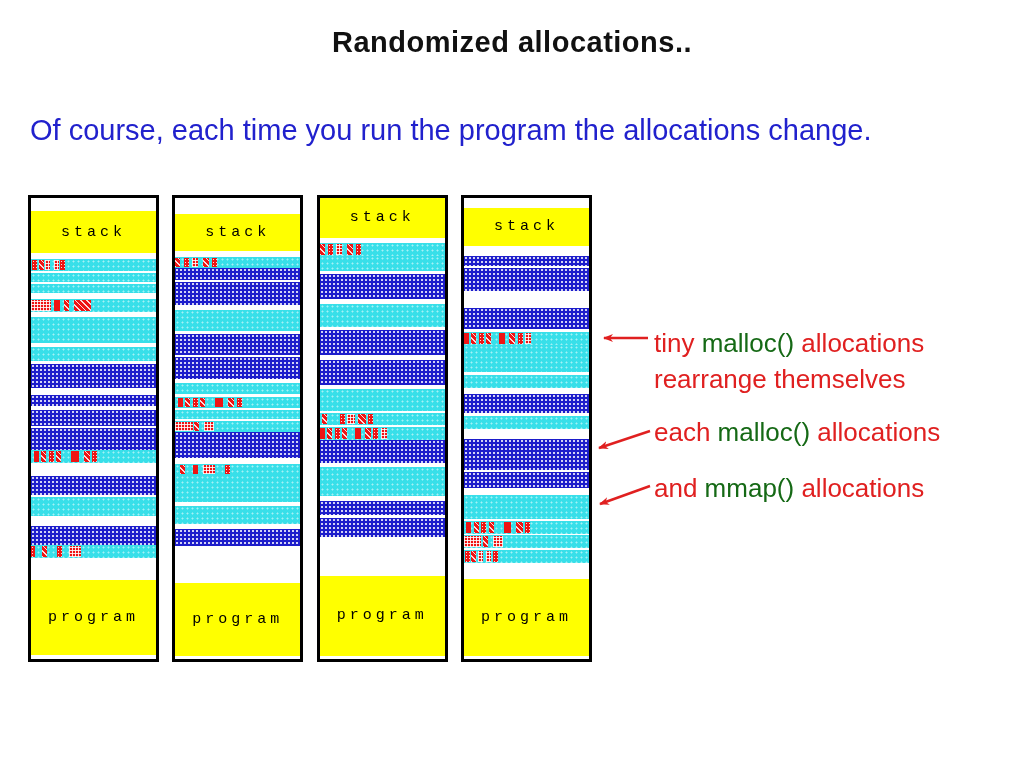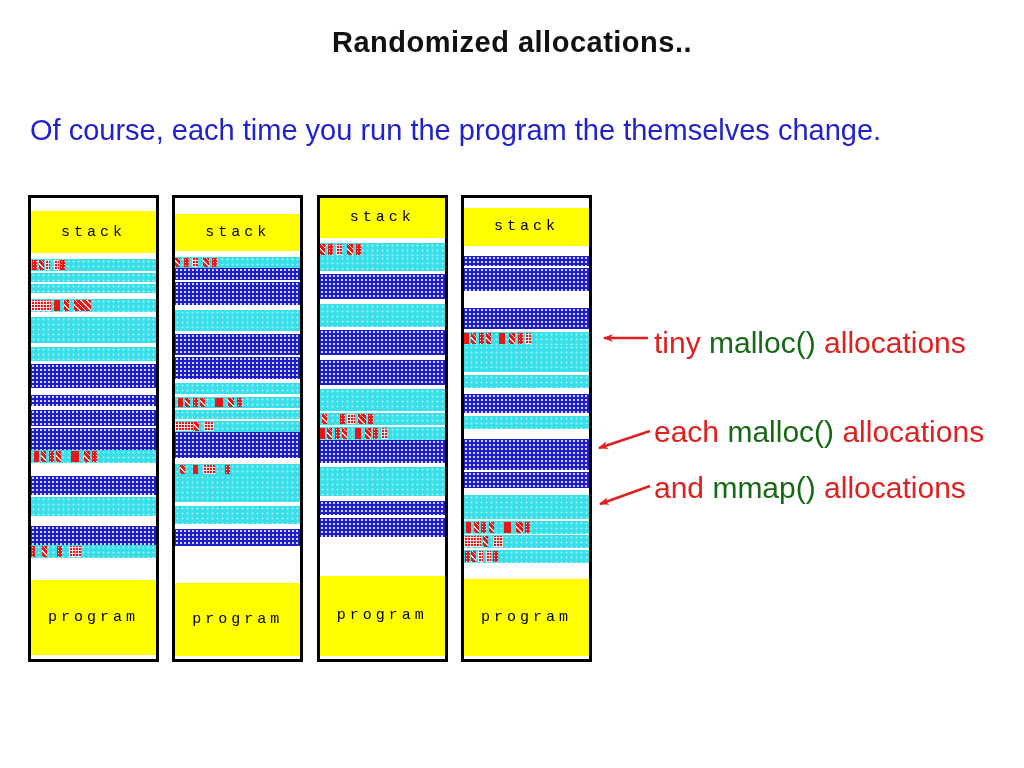--- a/index.html
+++ b/index.html
@@ -75,39 +75,39 @@
       repeating-linear-gradient(90deg, rgba(255,255,255,0.85) 0 1px, rgba(0,0,0,0) 1px 3px);
   }
   .ck-x {
     background-color: #ee1414;
     background-image: repeating-linear-gradient(45deg, rgba(255,255,255,0.85) 0 1px, rgba(0,0,0,0) 1px 4px);
   }
 
   
   .annotation {
     position: absolute;
-    font-size: 30px; line-height: 36px;
+    font-size: 26px; line-height: 36px;
     white-space: nowrap;
   }
   #ann-tiny  { left: 654px; top: 325px; }
   #ann-large { left: 654px; top: 414px; }
   #ann-mmap  { left: 654px; top: 470px; text-align: right; }
 
   .arrows-overlay {
     position: absolute; left: 0; top: 0;
     width: 1024px; height: 768px;
     pointer-events: none;
   }
 </style>
 </head>
 <body>
 
 <div class="title">Randomized allocations..</div>
 
-<div class="intro blue-text" style="color: rgb(33, 33, 205);">Of course, each time you run the program the themselves change.</div>
+<div class="intro blue-text" style="color: rgb(33, 33, 205);">Of course, each time you run the program the allocations change.</div>
 
 <div class="mem-cols">
     <div class="mem-col">
       <div class="band b-white" style="flex-grow: 12;"></div>
       <div class="band b-stack" style="flex-grow: 38;">
         <span>stack</span>
       </div>
       <div class="band b-white" style="flex-grow: 5;"></div>
       <div class="band b-tiny" style="flex-grow: 11;">
         <div class="chunk ck-g" style="width: 1%;"></div>
@@ -431,20 +431,21 @@
       <div class="band b-white" style="flex-grow: 15;"></div>
       <div class="band b-program" style="flex-grow: 72;">
         <span>program</span>
       </div>
       <div class="band b-white" style="flex-grow: 3;"></div>
     </div>
   </div>
 
 <div class="annotation" id="ann-tiny">
     <div class="ann-line"><span style="color: rgb(224, 32, 32);">tiny </span><span style="color: rgb(21, 105, 21);">malloc()</span><span style="color: rgb(224, 32, 32);"> allocations</span></div>
+    <div class="ann-line"><span style="color: rgb(224, 32, 32);">rearrange themselves</span></div>
   </div>
 <div class="annotation" id="ann-large">
     <div class="ann-line"><span style="color: rgb(224, 32, 32);">each </span><span style="color: rgb(21, 105, 21);">malloc()</span><span style="color: rgb(224, 32, 32);"> allocations</span></div>
   </div>
 <div class="annotation" id="ann-mmap">
     <div class="ann-line"><span style="color: rgb(224, 32, 32);">and </span><span style="color: rgb(21, 105, 21);">mmap()</span><span style="color: rgb(224, 32, 32);"> allocations</span></div>
   </div>
 
 <svg class="arrows-overlay" viewBox="0 0 1024 768">
   <defs>

